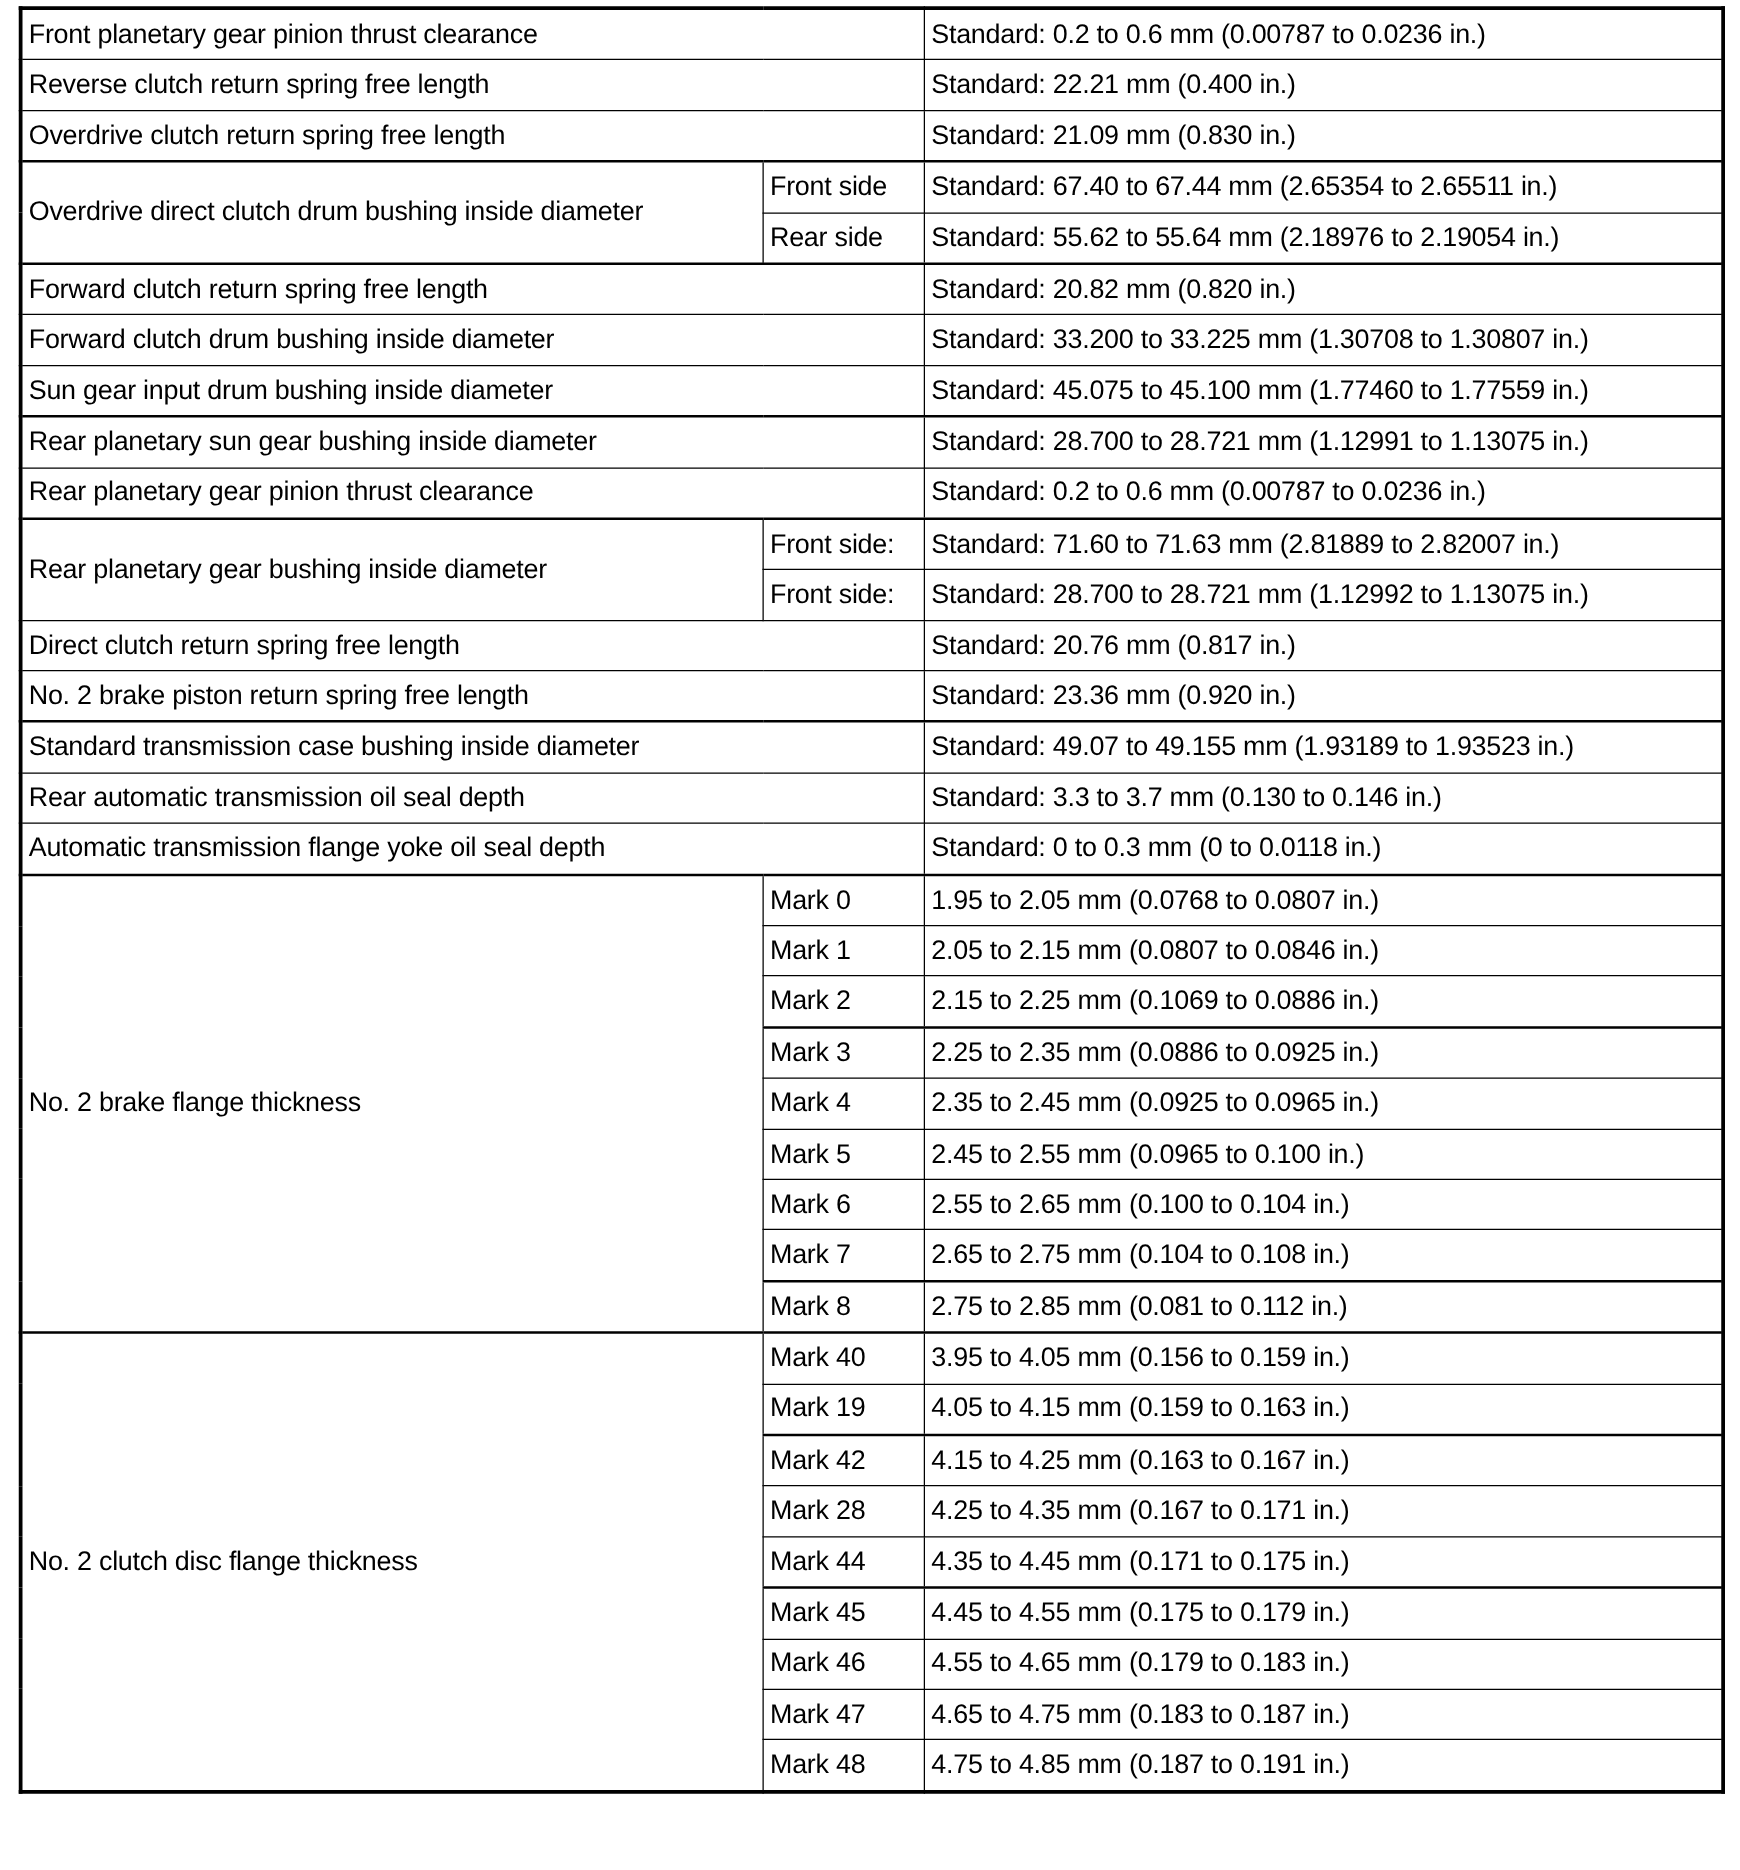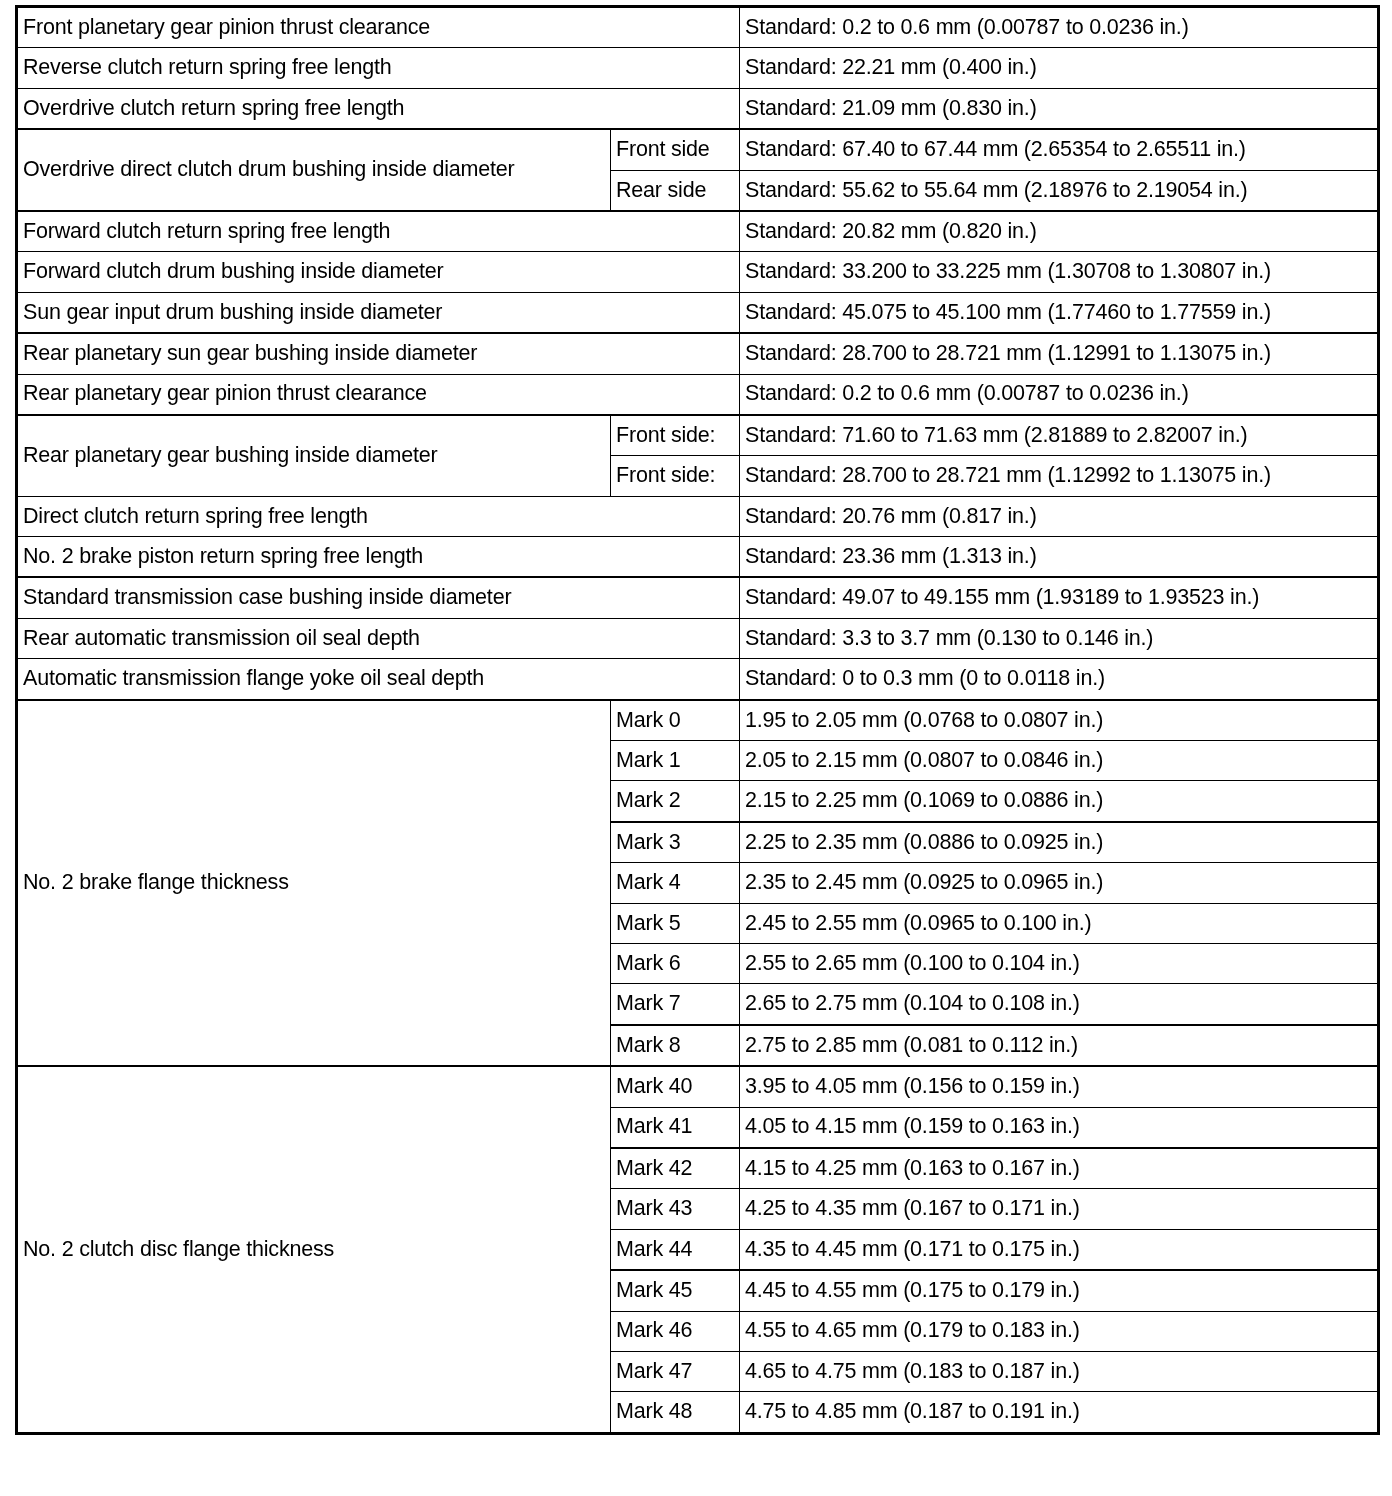--- a/index.html
+++ b/index.html
@@ -100,21 +100,21 @@
       <td>Standard: 28.700 to 28.721 mm (1.12992 to 1.13075 in.)</td>
     </tr>
 
     <tr>
       <td colspan="2">Direct clutch return spring free length</td>
       <td>Standard: 20.76 mm (0.817 in.)</td>
     </tr>
 
     <tr>
       <td colspan="2">No. 2 brake piston return spring free length</td>
-      <td>Standard: 23.36 mm (1.313 in.)</td>
+      <td>Standard: 23.36 mm (0.920 in.)</td>
     </tr>
 
     <tr class="thick-top">
       <td colspan="2">Standard transmission case bushing inside diameter</td>
       <td>Standard: 49.07 to 49.155 mm (1.93189 to 1.93523 in.)</td>
     </tr>
 
     <tr>
       <td colspan="2">Rear automatic transmission oil seal depth</td>
       <td>Standard: 3.3 to 3.7 mm (0.130 to 0.146 in.)</td>
@@ -162,29 +162,29 @@
       <td>Mark 8</td>
       <td>2.75 to 2.85 mm (0.081 to 0.112 in.)</td>
     </tr>
 
     <tr class="thick-top">
       <td rowspan="9">No. 2 clutch disc flange thickness</td>
       <td>Mark 40</td>
       <td>3.95 to 4.05 mm (0.156 to 0.159 in.)</td>
     </tr>
     <tr>
-      <td>Mark 41</td>
+      <td>Mark 19</td>
       <td>4.05 to 4.15 mm (0.159 to 0.163 in.)</td>
     </tr>
     <tr class="thick-top">
       <td>Mark 42</td>
       <td>4.15 to 4.25 mm (0.163 to 0.167 in.)</td>
     </tr>
     <tr>
-      <td>Mark 43</td>
+      <td>Mark 28</td>
       <td>4.25 to 4.35 mm (0.167 to 0.171 in.)</td>
     </tr>
     <tr>
       <td>Mark 44</td>
       <td>4.35 to 4.45 mm (0.171 to 0.175 in.)</td>
     </tr>
     <tr class="thick-top">
       <td>Mark 45</td>
       <td>4.45 to 4.55 mm (0.175 to 0.179 in.)</td>
     </tr>

